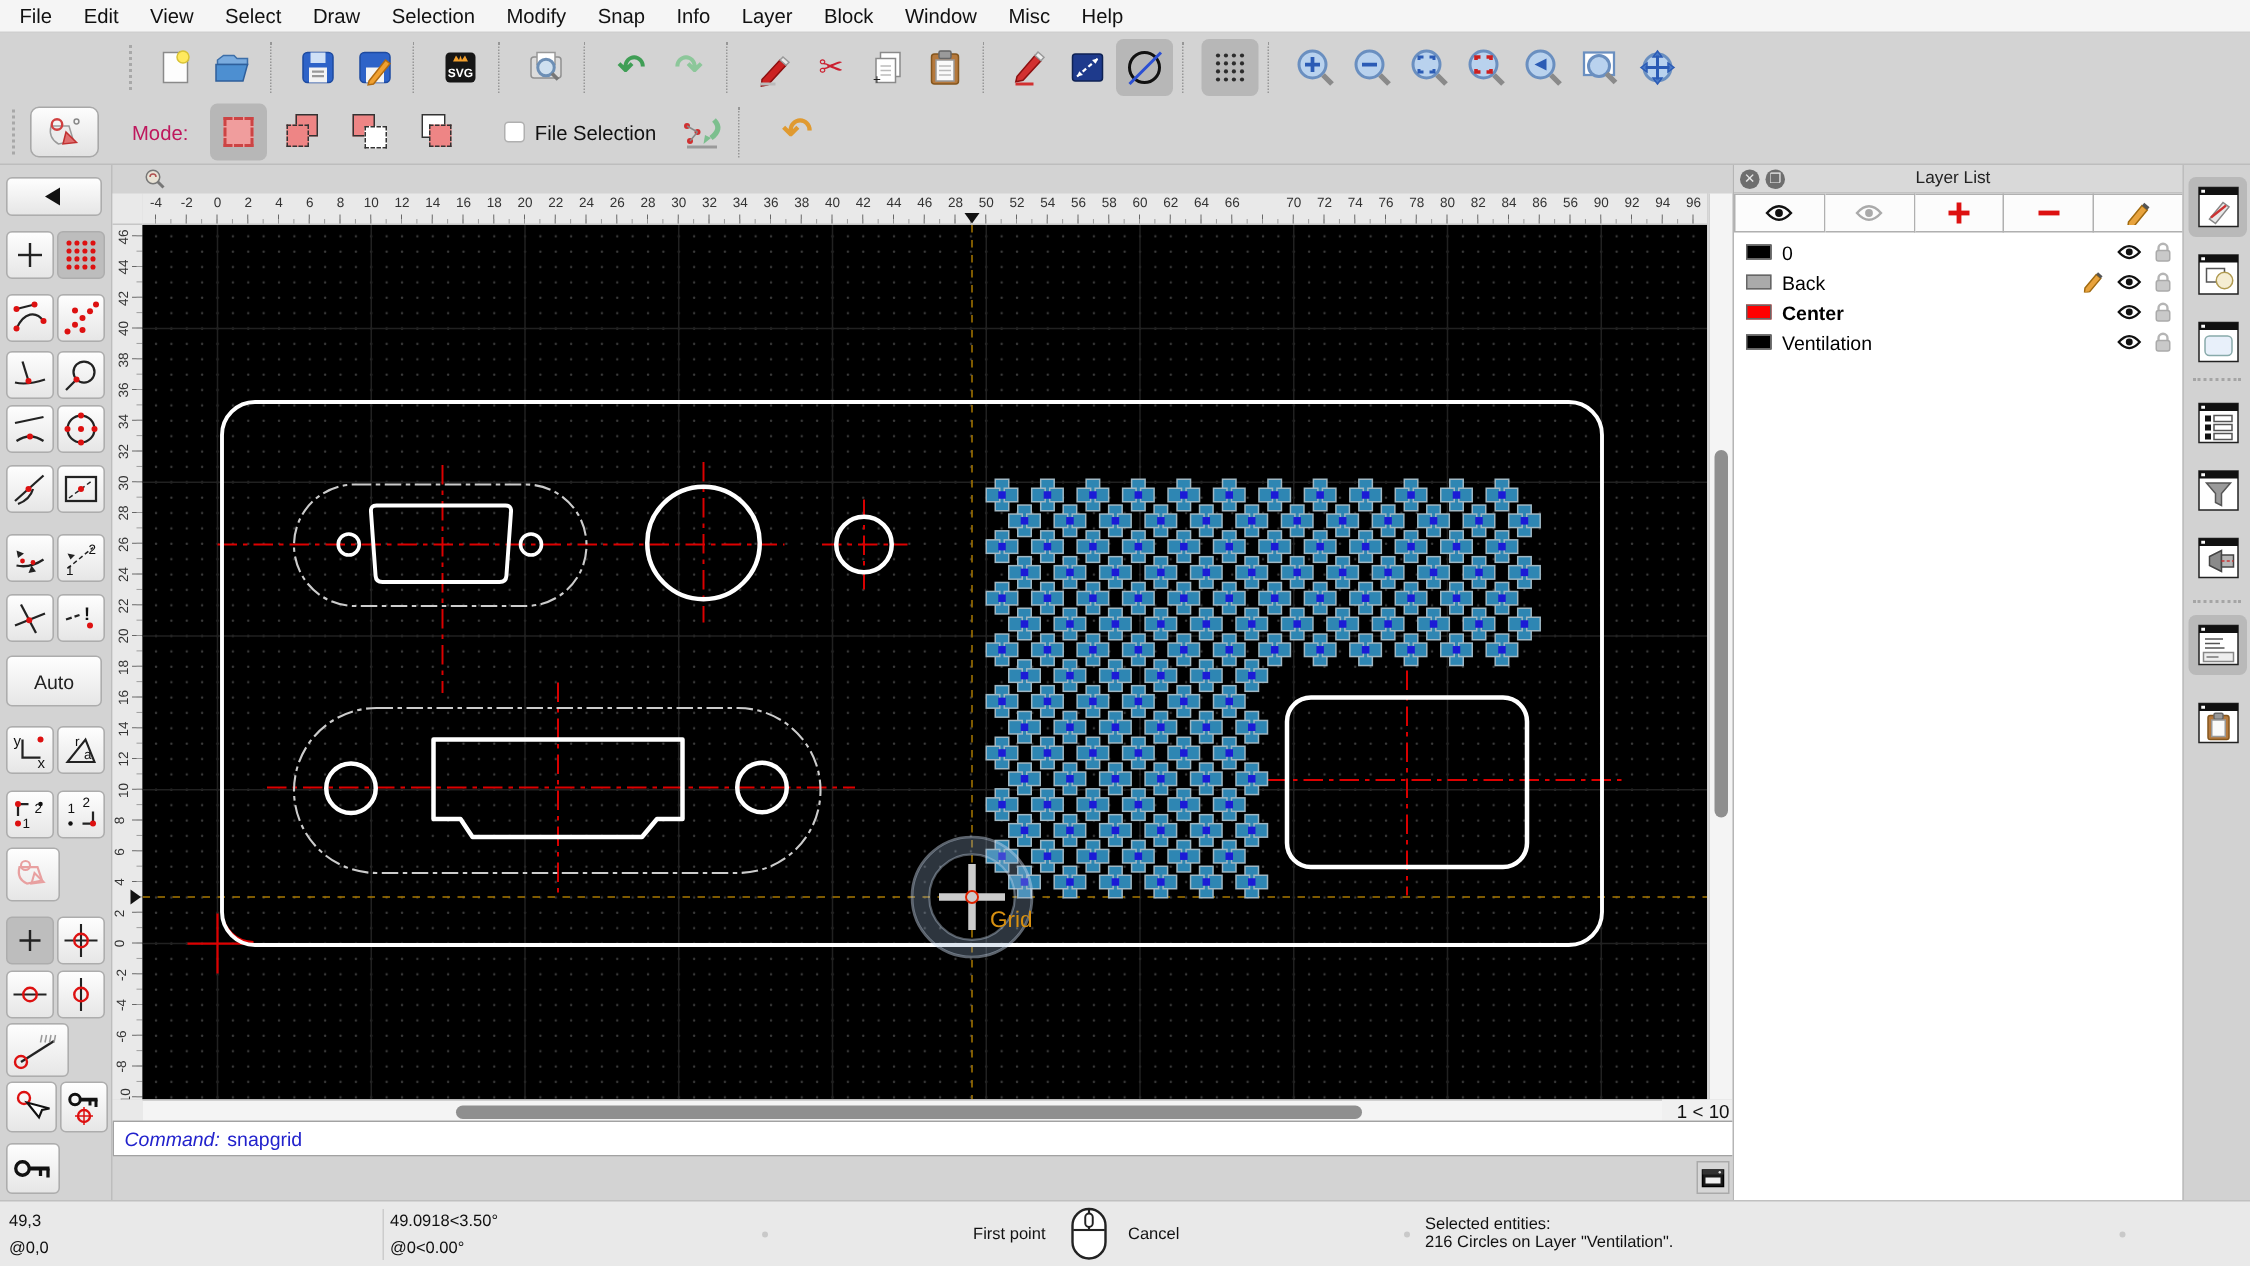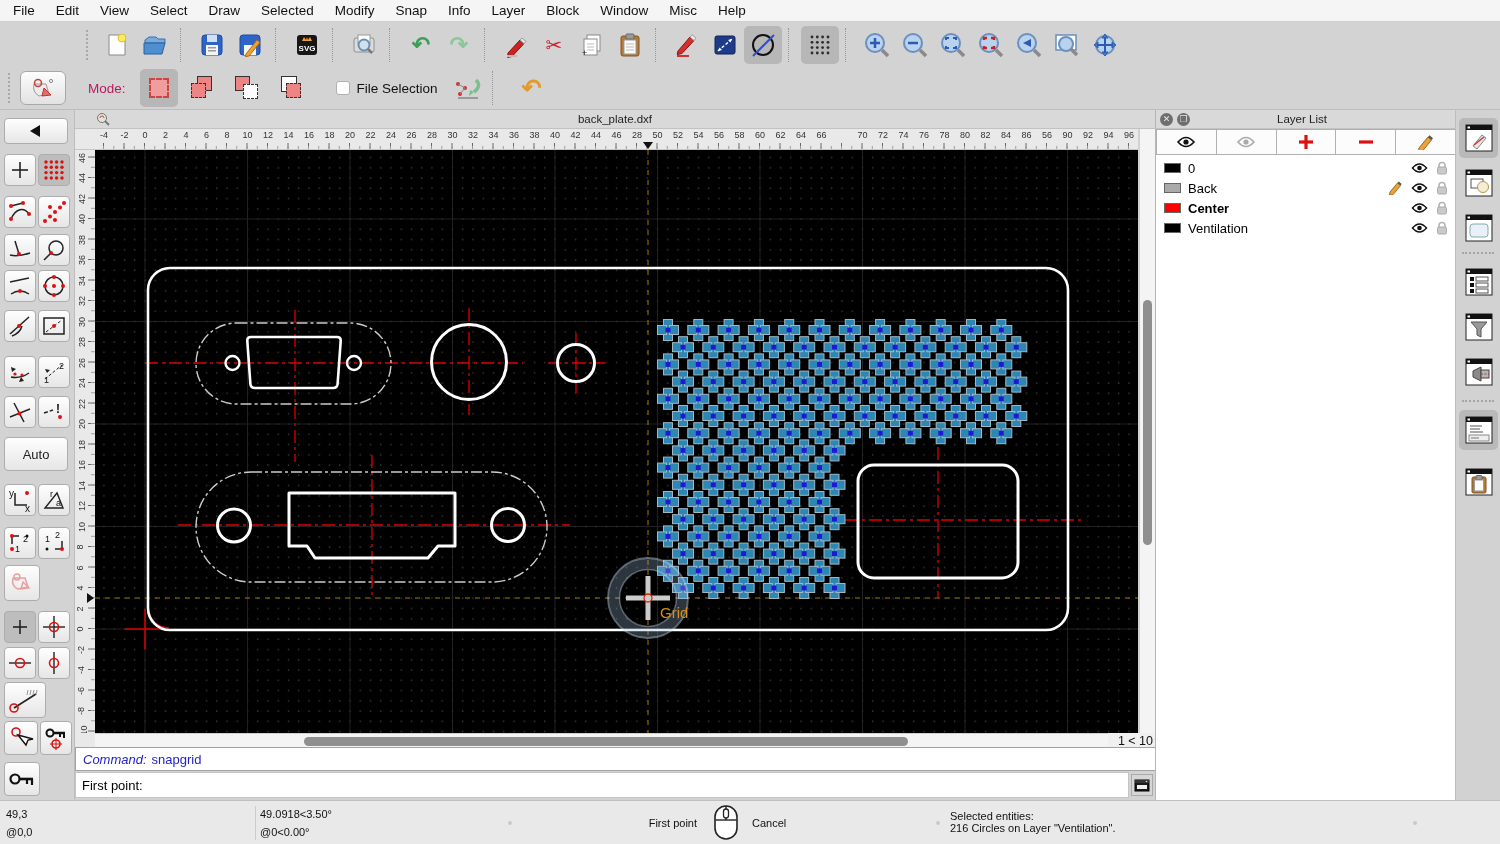--- a/index.html
+++ b/index.html
@@ -91,21 +91,21 @@
 <body>
 
 <div id="app">
 
   <div id="menubar" class="abs">
       <span>File</span>
       <span>Edit</span>
       <span>View</span>
       <span>Select</span>
       <span>Draw</span>
-      <span>Selected</span>
+      <span>Selection</span>
       <span>Modify</span>
       <span>Snap</span>
       <span>Info</span>
       <span>Layer</span>
       <span>Block</span>
       <span>Window</span>
       <span>Misc</span>
       <span>Help</span>
     </div>
 
@@ -583,23 +583,20 @@
       <div class="pbtn" style="left: 4px; top: 652px; width: 36px; height: 34px;">
         <svg width="28" height="20">
           <circle cx="7" cy="10" r="4.5" fill="none" stroke="#111" stroke-width="2.2"></circle>
           <line x1="11" y1="10" x2="25" y2="10" stroke="#111" stroke-width="2.6"></line>
           <line x1="19" y1="10" x2="19" y2="15" stroke="#111" stroke-width="2.2"></line>
           <line x1="24" y1="10" x2="24" y2="16" stroke="#111" stroke-width="2.2"></line>
         </svg>
       </div>
     </div>
 
-  <div id="doctitle" class="abs">
-      <span>back_plate.dxf</span>
-    </div>
   <svg id="doc-icon" class="abs" width="14" height="14">
       <circle cx="6" cy="6" r="4.5" fill="#e8e2d5" stroke="#777"></circle>
       <line x1="9" y1="9" x2="13" y2="13" stroke="#777" stroke-width="2"></line>
       <path d="M4,6 a2,2 0 0 1 4,0" fill="none" stroke="#b05050"></path>
     </svg>
 
   <div id="hcorner" class="abs"></div>
   <div id="hruler" class="abs">
       <span class="hnum" style="left: 9px;">-4</span>
       <span class="hnum" style="left: 29.5px;">-2</span>
@@ -1445,24 +1442,20 @@
   <div id="hscorner" class="abs"></div>
   <div id="hscroll" class="abs">
       <div id="hthumb"></div>
     </div>
   <div id="zoomlabel" class="abs">1 &lt; 10</div>
 
   <div id="cmdhistory" class="abs">
     <span class="lab">Command:</span>
     <span>snapgrid</span>
   </div>
-  <div id="cmdprompt" class="abs">
-    <span style="margin-right:6px">First point:</span>
-    <input id="cmdinput" type="text" value="" style="">
-  </div>
   <div id="cmdtoggle" class="abs">
     <svg width="16" height="13">
         <rect x="1" y="1" width="14" height="11" fill="#1a1a1a" stroke="#000"></rect>
         <rect x="1" y="1" width="14" height="3" fill="#333"></rect>
         <circle cx="12.5" cy="2.5" r="0.8" fill="#ddd"></circle>
         <rect x="3" y="6" width="10" height="4" fill="#f0f0f0"></rect>
       </svg>
   </div>
 
   <div id="statusbar" class="abs">

